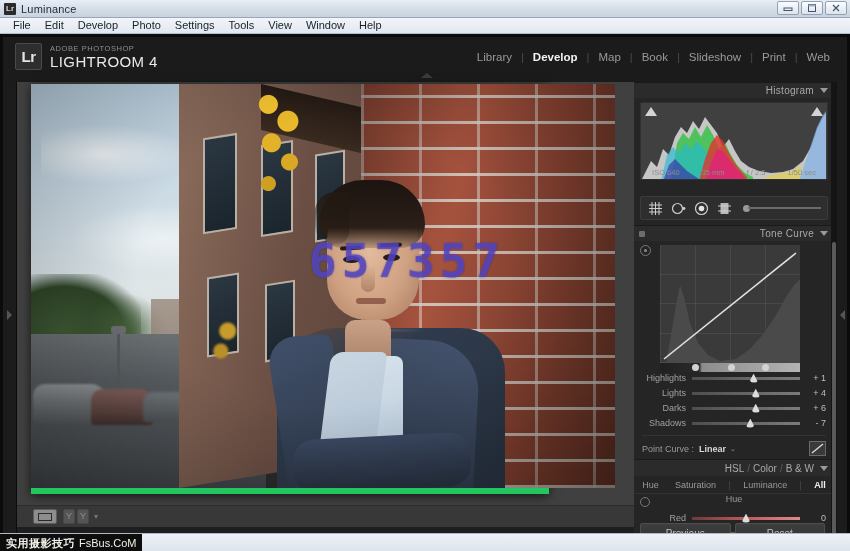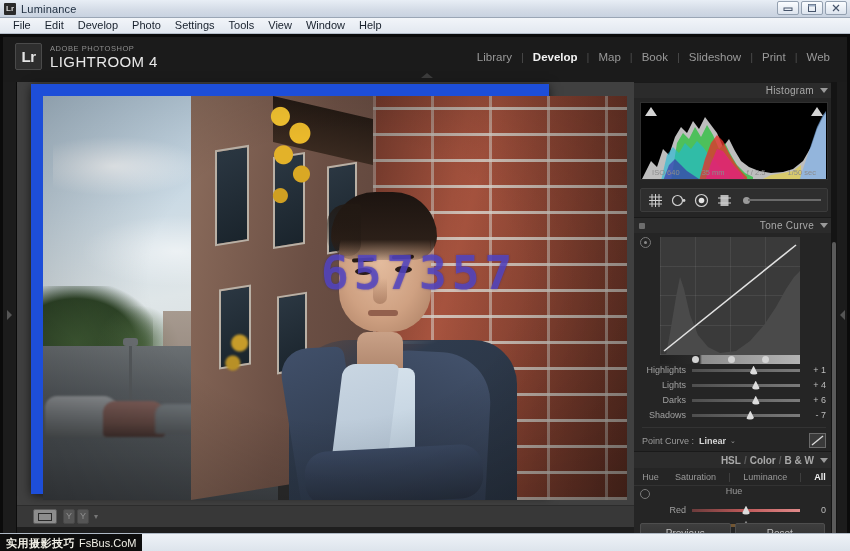--- a/index.html
+++ b/index.html
@@ -107,21 +107,21 @@
     border-bottom: 5px solid transparent; border-right: 5px solid #555;
   }
 
   
   .center {
     position: absolute; left: 14px; top: 0; width: 617px; height: 465px;
     background: #404040;
   }
   .photo-wrap {
     position: absolute; left: 14px; top: 2px; width: 518px; height: 410px;
-    background: #1d4ed8; padding: 12px;
+    background: #22c55e; padding: 0;
     box-shadow: 0 2px 10px rgba(0,0,0,.65);
   }
   .photo { position: relative; width: 584px; height: 404px; overflow: hidden; background: #2b2b2b; }
 
   
   .sky {
     position: absolute; left: 0; top: 0; width: 210px; height: 260px;
     background: linear-gradient(170deg, #b9cfe0 0%, #c9d9e4 40%, #dfe6e8 75%, #d8dde0 100%);
   }
   .cloud1 {
@@ -345,21 +345,21 @@
     background: #6d6d6d; border-radius: 1px;
   }
   .panel-title { font-size: 10px; color: #a9a9a9; letter-spacing: .3px; }
   .panel-caret {
     margin-left: 6px; width: 0; height: 0; border-left: 4px solid transparent;
     border-right: 4px solid transparent; border-top: 5px solid #9a9a9a;
   }
 
   
   .histo-box {
-    margin: 4px 6px 8px 6px; height: 78px; background: #000000;
+    margin: 4px 6px 16px 6px; height: 78px; background: #404040;
     border: 1px solid #303030; position: relative; overflow: hidden;
   }
   .histo-clip {
     position: absolute; width: 0; height: 0; border-left: 6px solid transparent;
     border-right: 6px solid transparent; border-bottom: 9px solid #d4d4d4; top: 4px;
   }
   .hc-left { left: 4px; } .hc-right { right: 4px; }
   .histo-exif {
     position: absolute; left: 0; bottom: 2px; width: 100%;
     display: flex; justify-content: space-around;
@@ -432,21 +432,21 @@
   .pc-btn {
     margin-left: auto; width: 17px; height: 15px; border: 1px solid #6a6a6a;
     background: #3a3a3a; display: flex; align-items: center; justify-content: center;
   }
 
   
   .hsl-header {
     height: 17px; display: flex; align-items: center; justify-content: flex-end;
     padding: 0 6px; background: #2b2b2b; border-top: 1px solid #1a1a1a; position: relative;
   }
-  .hsl-title { font-size: 10px; color: #a9a9a9; font-weight: bold; }
+  .hsl-title { font-size: 10px; color: #a9a9a9; }
   .hsl-title .sepc { color: #5d5d5d; padding: 0 3px; }
   .hsl-tabs {
     display: flex; align-items: center; justify-content: space-around;
     height: 18px; font-size: 9px; color: #999; border-bottom: 1px solid #323232;
   }
   .hsl-tabs .t { padding: 0 4px; }
   .hsl-tabs .t.active { color: #efefef; font-weight: bold; }
   .hsl-tabs .vsep { color: #4a4a4a; }
   .hue-label { text-align: center; font-size: 9px; color: #9a9a9a; margin: 5px 0 4px 0; }
   .hue-target {

